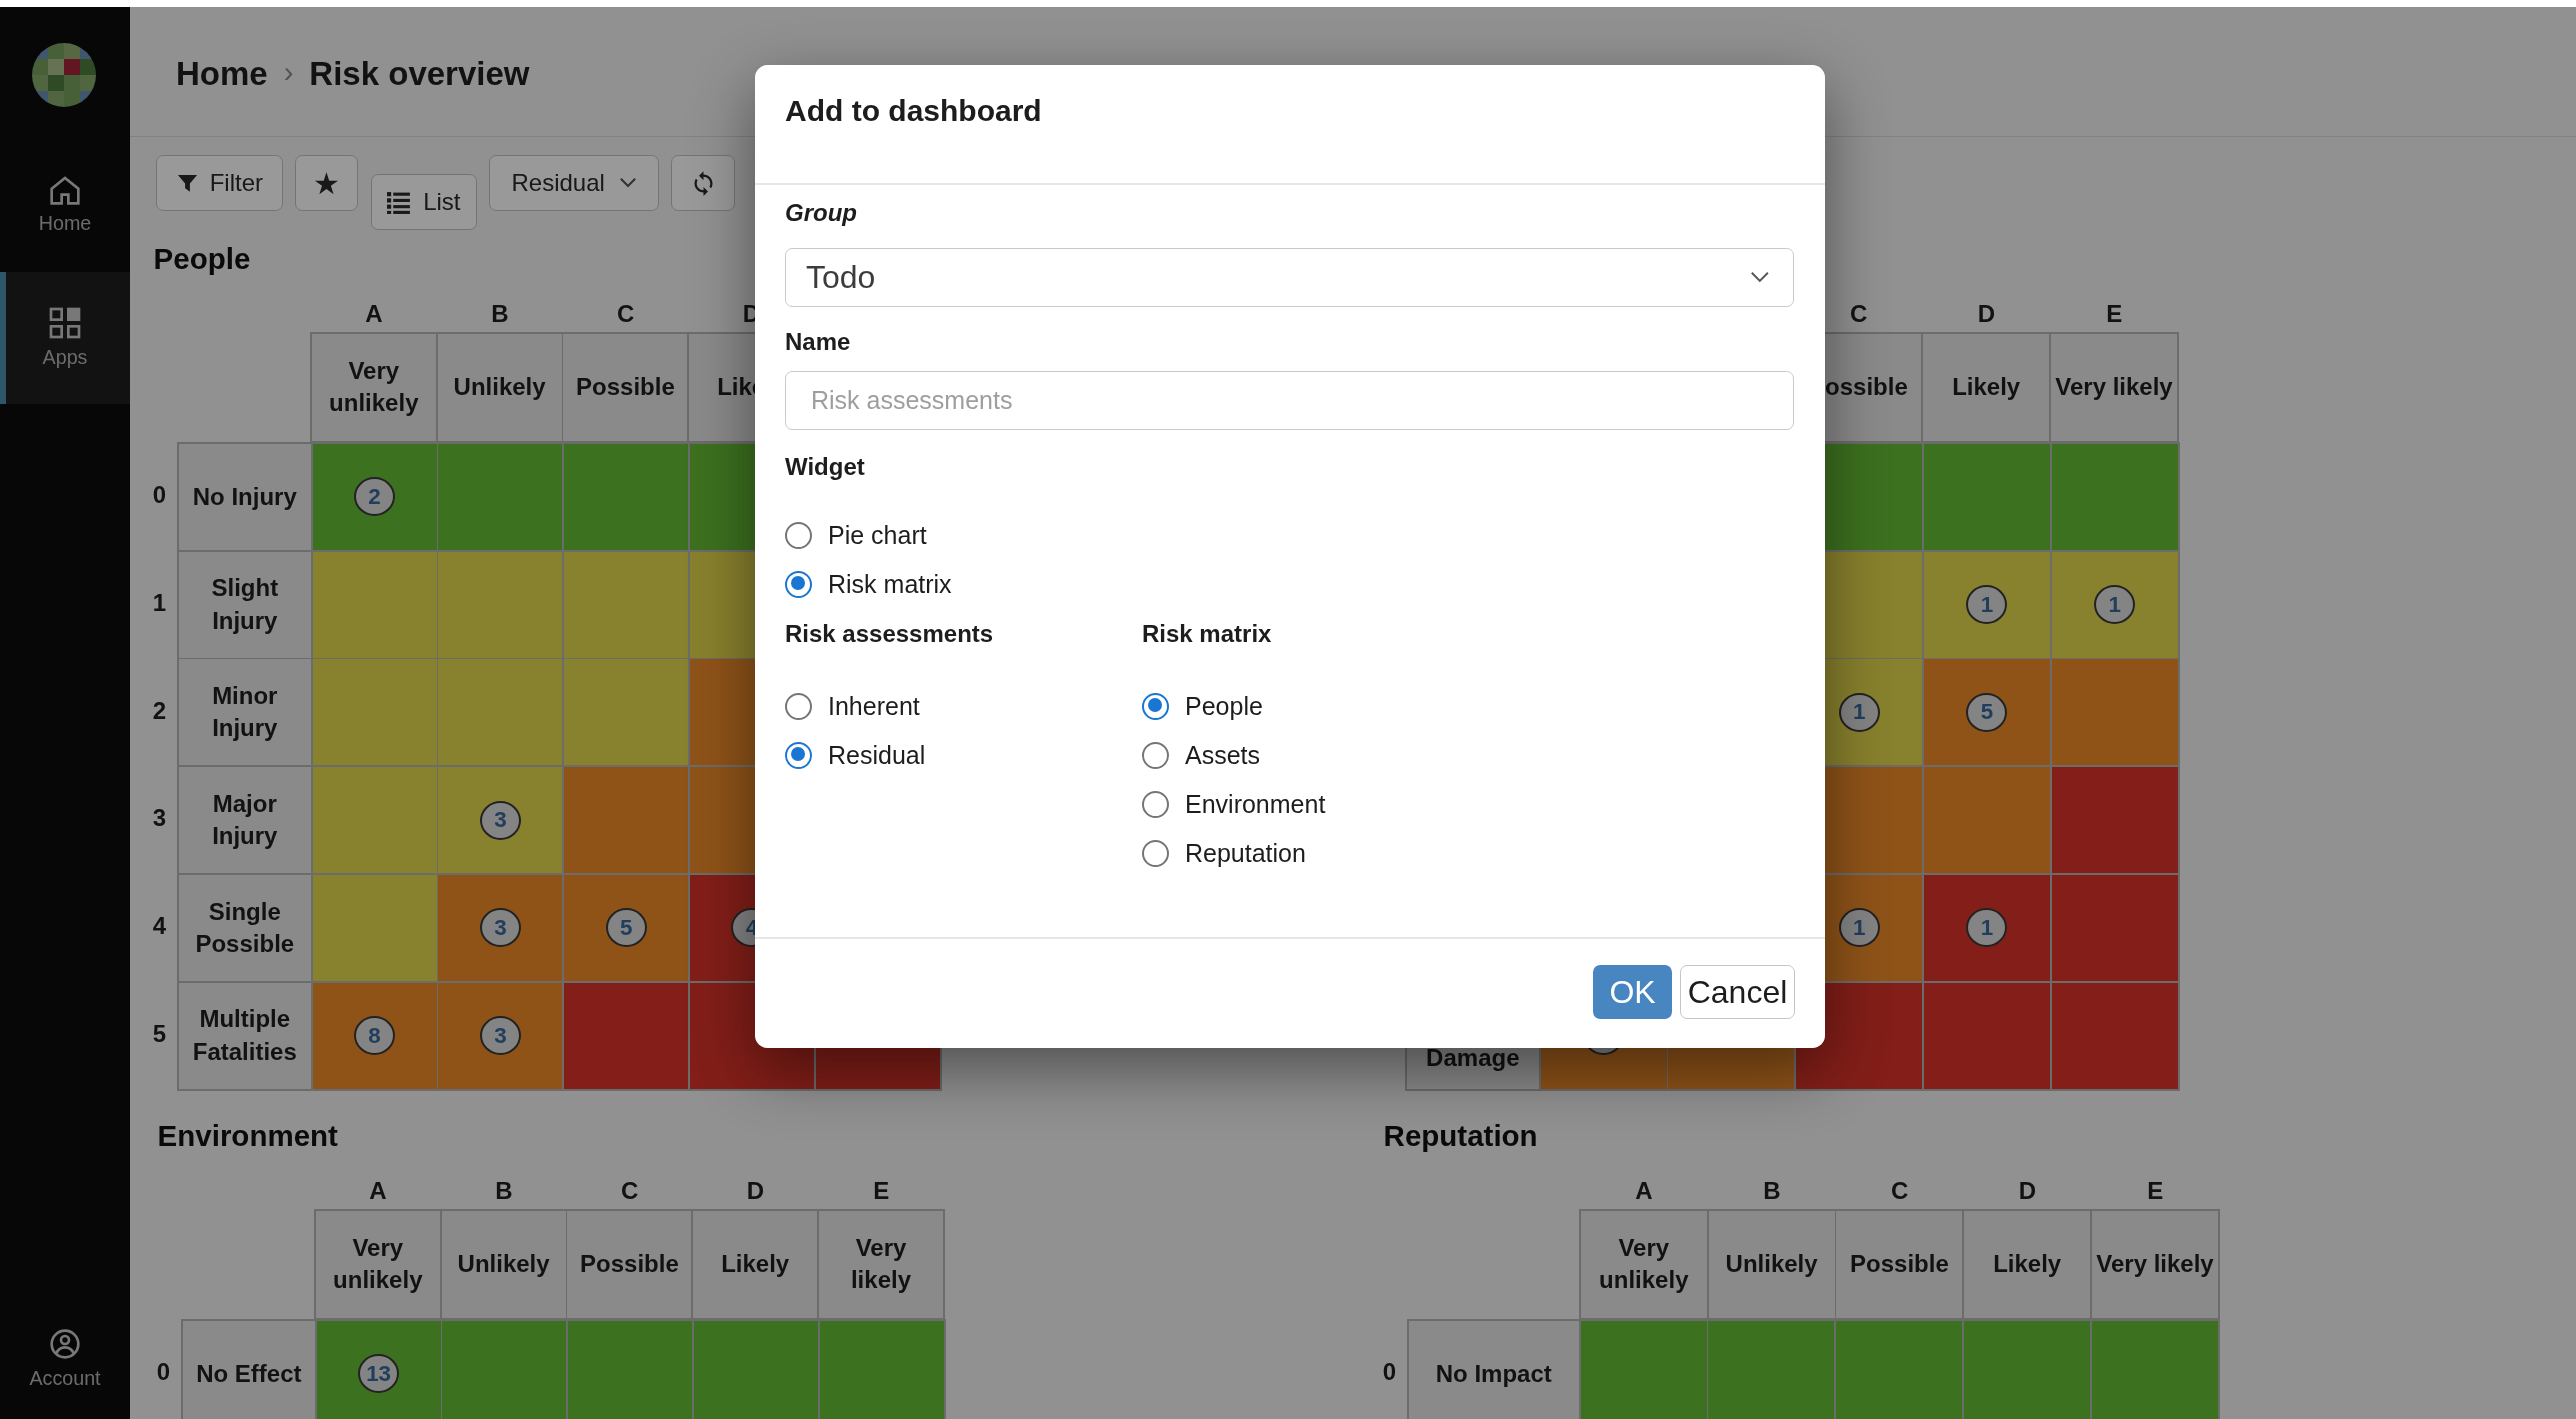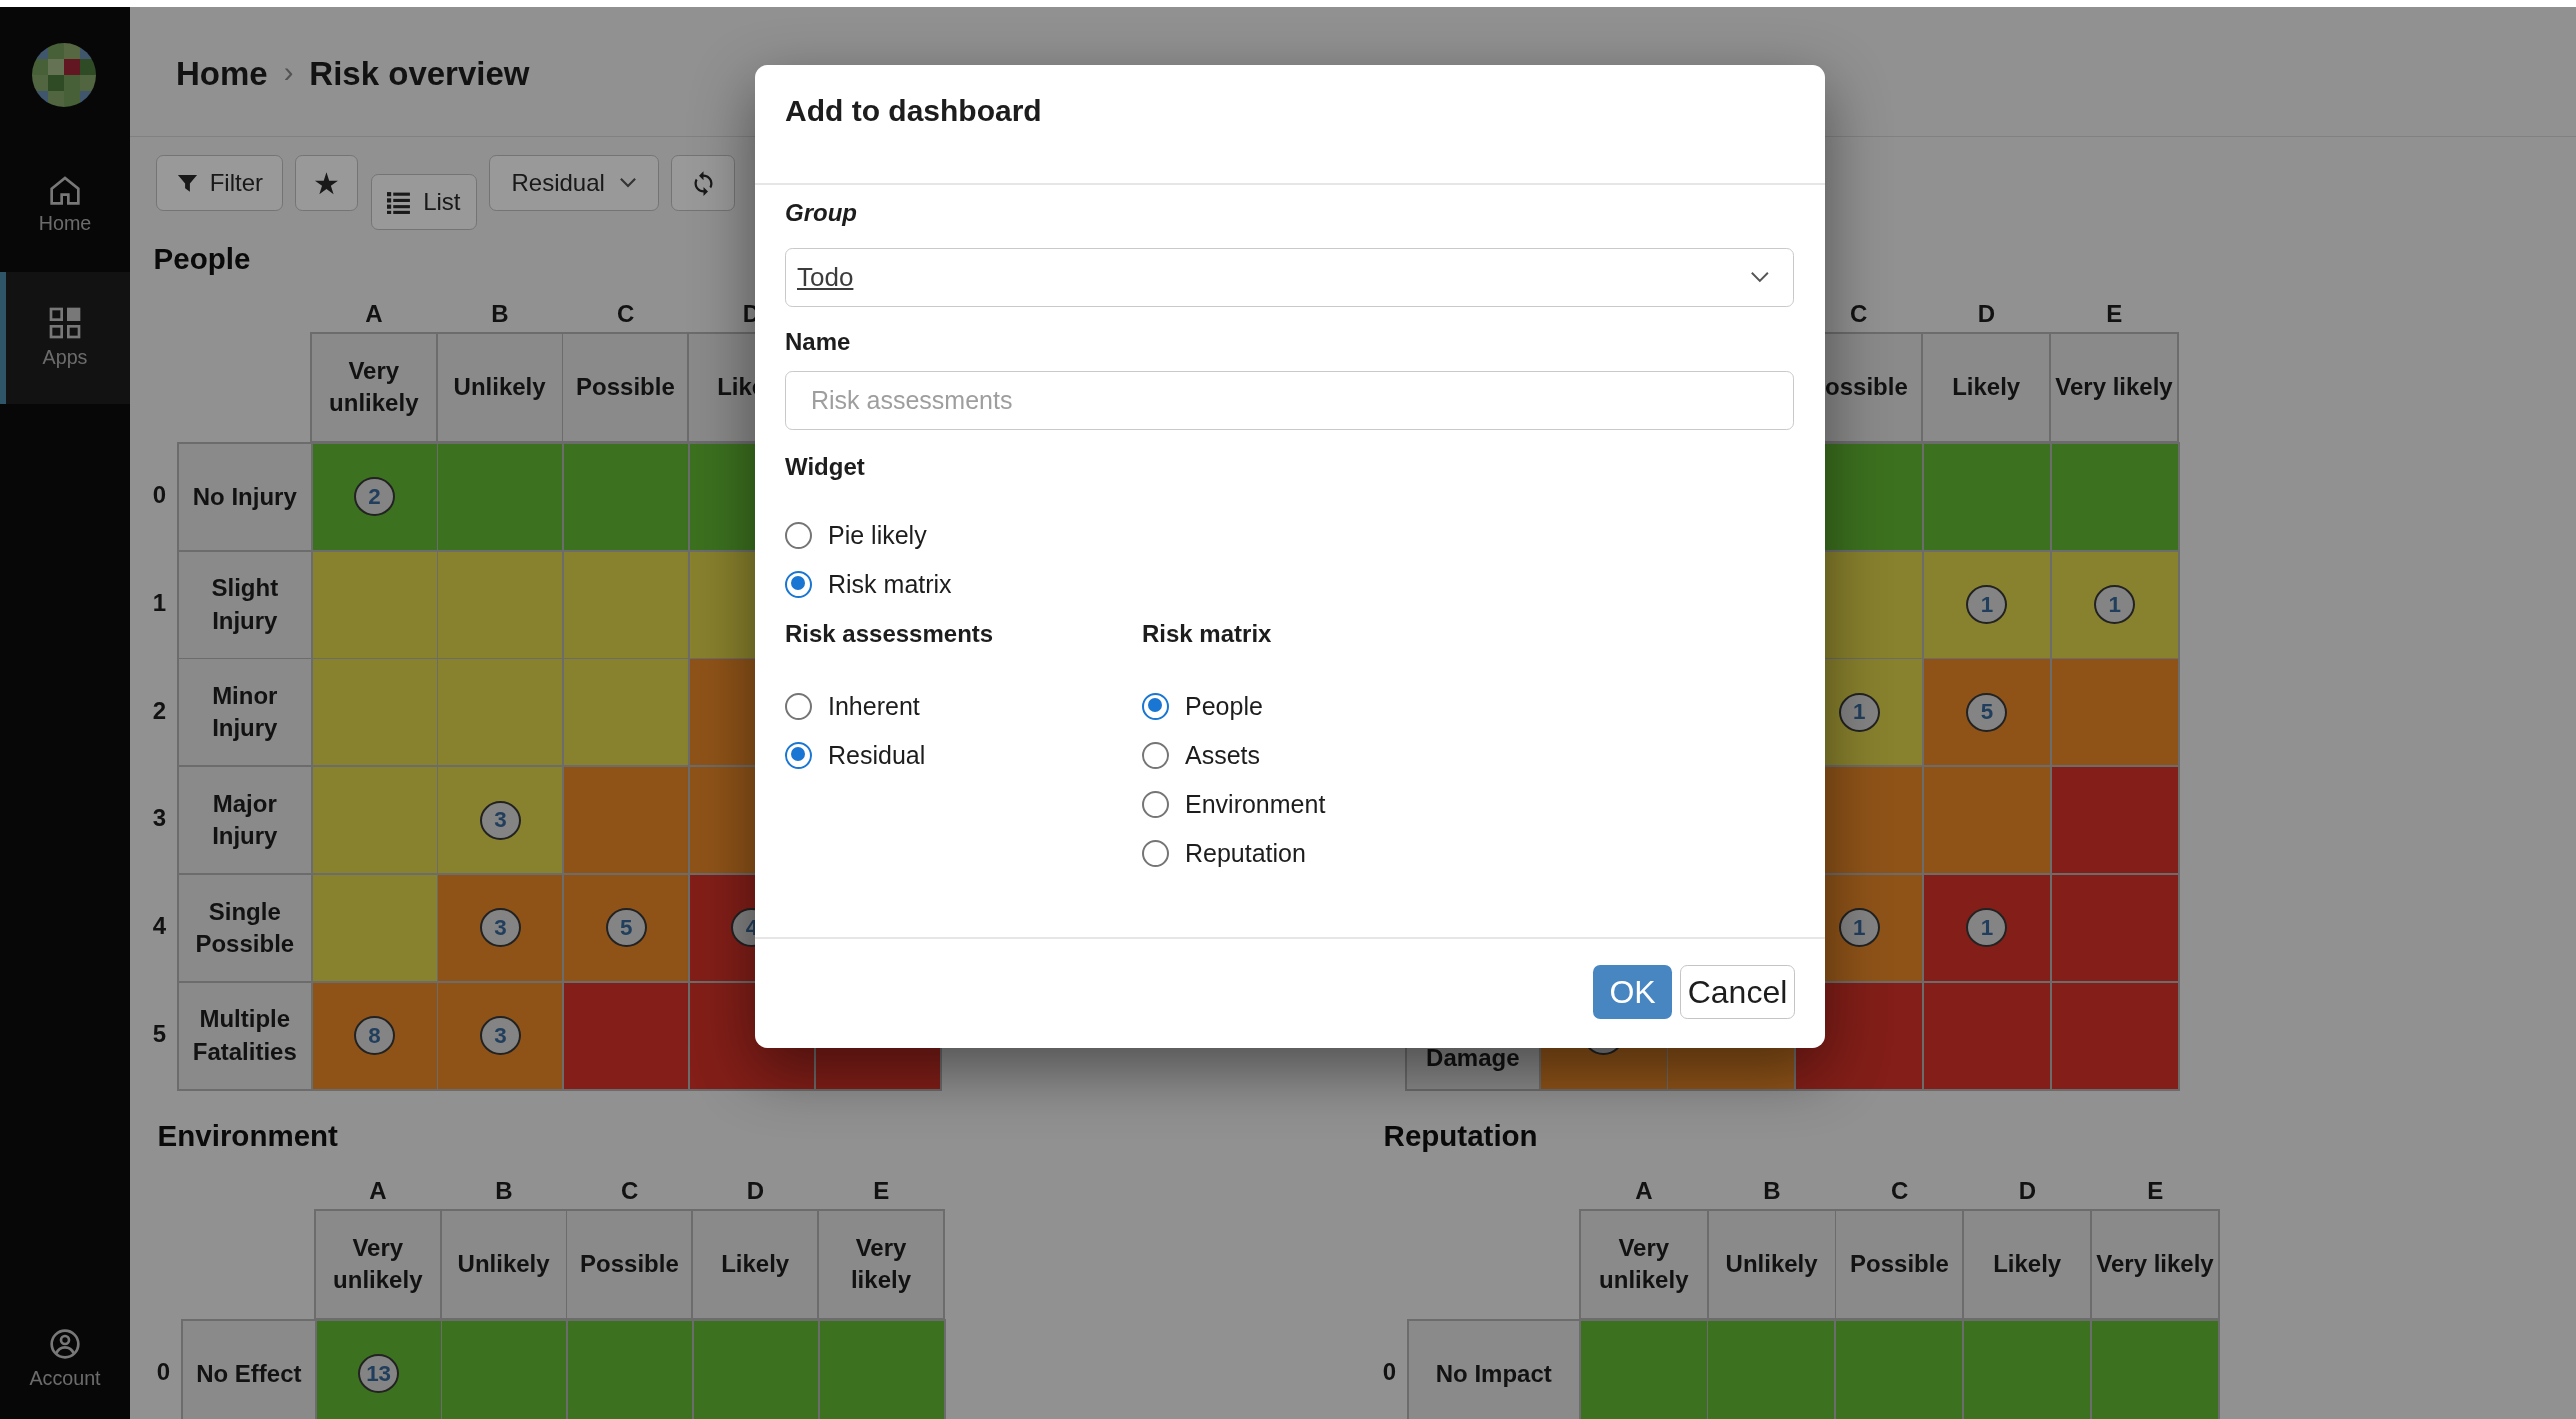--- a/index.html
+++ b/index.html
@@ -52,21 +52,21 @@
   .backdrop { position:absolute; left:0; top:0; width:2576px; height:1420px; background:rgba(0,0,0,0.40); z-index:5; }
 
   
   .modal { position:absolute; left:755px; top:65px; width:1070px; height:983px; background:#ffffff; border-radius:12.5px;
            box-shadow:0 21.5px 63px rgba(0,0,0,0.45); z-index:10; }
   .modal-title { position:absolute; left:30px; top:29px; font-size:30px; font-weight:700; color:#1d1d1d; }
   .modal-divider-top { position:absolute; left:0; top:118px; width:100%; height:1.8px; background:#e6e6e6; }
   .field-label { position:absolute; left:30px; font-size:24px; font-weight:700; color:#1d1d1d; }
   .select-box { position:absolute; left:30px; top:183px; width:1009px; height:59px; border:1.8px solid #c9c9c9; border-radius:7.2px;
                 background:#ffffff; display:flex; align-items:center; }
-  .select-box .sel-text { margin-left:11px; font-size:26px; color:#3c3c3c;text-decoration:underline; }
+  .select-box .sel-text { margin-left:20px; font-size:32px; color:#3c3c3c; }
   .select-box .sel-chev { position:absolute; right:23px; top:21.5px; }
   .text-input { position:absolute; left:30px; top:306px; width:1009px; height:59px; border:1.8px solid #c9c9c9; border-radius:7.2px;
                 background:#ffffff; font-size:25px; color:#3c3c3c; padding:0 25px; font-family:"Liberation Sans",sans-serif; }
   .text-input::placeholder { color:#9e9e9e; }
   .radio-group { position:absolute; }
   .radio-row { display:flex; align-items:center; gap:16px; height:30px; margin-bottom:19px; cursor:default; }
   .radio { width:27px; height:27px; border-radius:50%; border:2.7px solid #757575; background:#fff; position:relative; flex:0 0 auto; }
   .radio.sel { border-color:#1976d2; }
   .radio.sel::after { content:""; position:absolute; left:3.6px; top:3.6px; width:14.3px; height:14.3px; border-radius:50%; background:#1976d2; }
   .radio-label { font-size:25px; color:#1d1d1d; }
@@ -407,21 +407,21 @@
     </span>
   </div>
 
   <div class="field-label" style="top:263px;">Name</div>
   <input class="text-input" type="text" placeholder="Risk assessments" style="">
 
   <div class="field-label" style="top:388px;">Widget</div>
   <div class="radio-group" style="left:30px; top:455px;" id="widget-options">
       <div class="radio-row">
         <span class="radio"></span>
-        <span class="radio-label">Pie likely</span>
+        <span class="radio-label">Pie chart</span>
       </div>
       <div class="radio-row">
         <span class="radio sel"></span>
         <span class="radio-label">Risk matrix</span>
       </div>
     </div>
 
   <div class="section-label" style="left:30px;">Risk assessments</div>
   <div class="section-label" style="left:387px;">Risk matrix</div>
 

